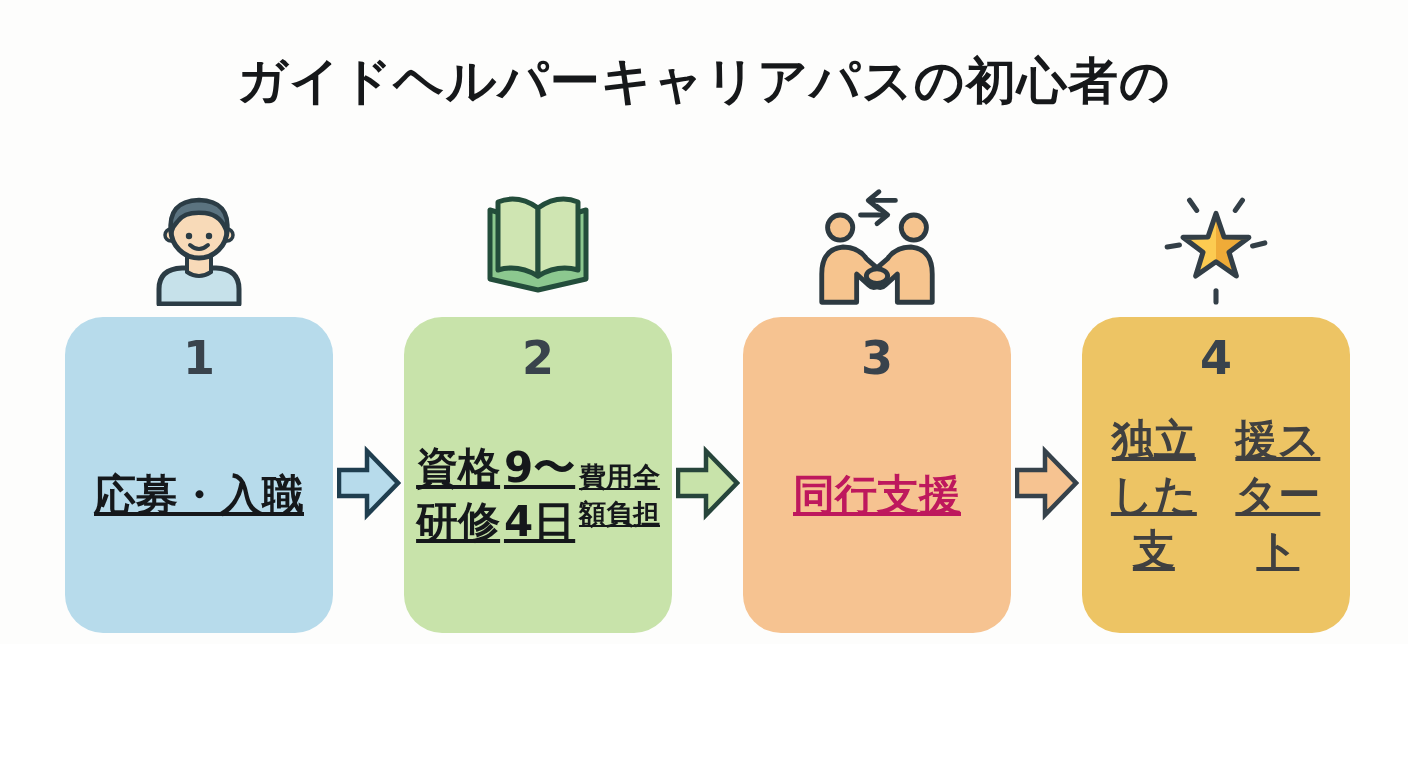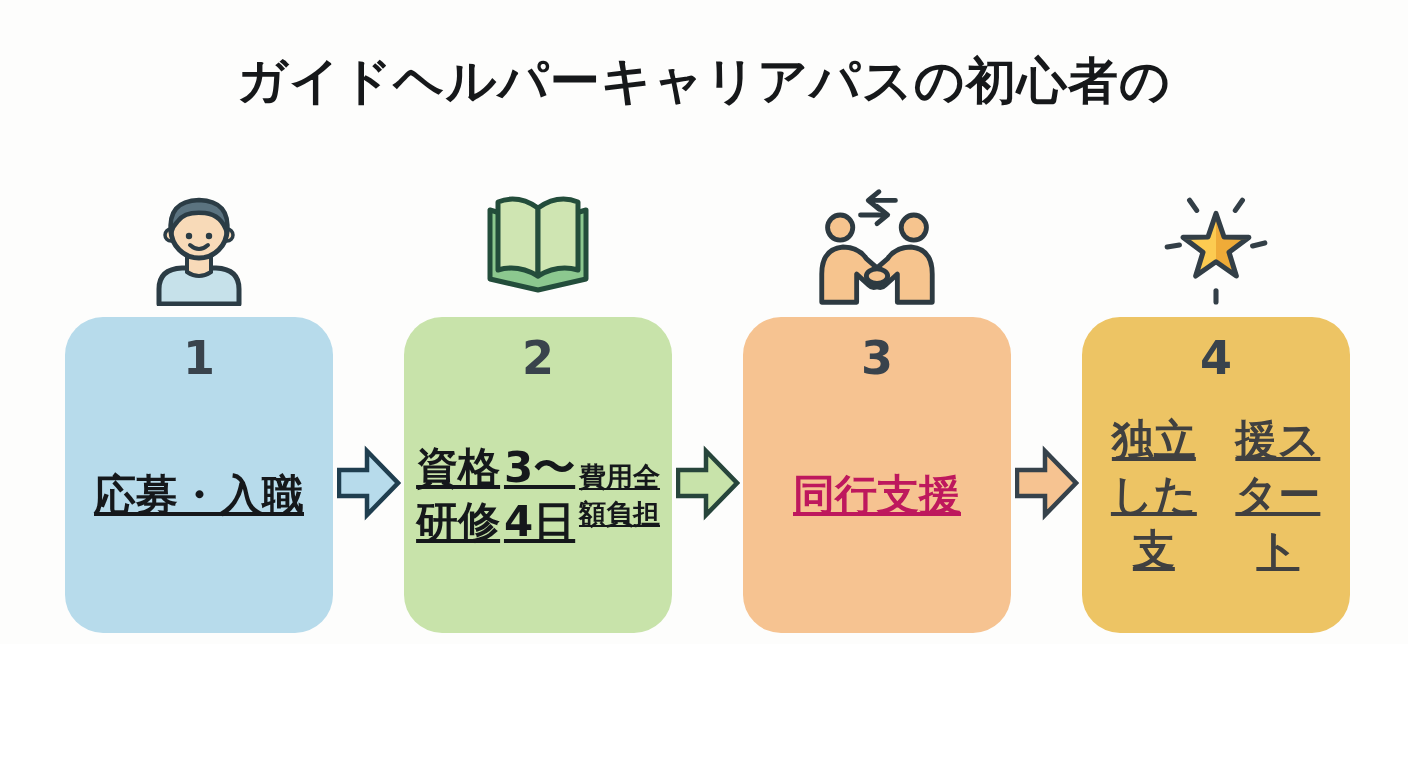--- a/index.html
+++ b/index.html
@@ -116,21 +116,21 @@
       <svg width="120" height="120" viewBox="0 0 120 120">
         <path d="M12 24 L12 93 L60 104 L108 93 L108 24 L60 38 Z" fill="#8cc88f" stroke="#234d3b" stroke-width="5" stroke-linejoin="round"></path>
         <path d="M20 16 Q40 8 60 22 L60 90 Q40 78 20 84 Z" fill="#cfe5b2" stroke="#234d3b" stroke-width="5" stroke-linejoin="round"></path>
         <path d="M100 16 Q80 8 60 22 L60 90 Q80 78 100 84 Z" fill="#cfe5b2" stroke="#234d3b" stroke-width="5" stroke-linejoin="round"></path>
       </svg>
     </div>
     <div class="box" style="background-color: rgb(200, 227, 170);">
       <div class="num" style="color: rgb(57, 67, 76);">2</div>
       <div class="label" style="color: rgb(21, 24, 27);">
         <span class="l1">資格研修</span>
-        <span class="l2">3〜4日</span>
+        <span class="l2">9〜4日</span>
         <span class="l3">費用全額負担</span>
       </div>
     </div>
   </div>
 
   <div class="step step-3">
     <div class="icon-wrap">
       <svg width="126" height="118" viewBox="0 0 130 120">
         <g fill="none" stroke="#2d3a41" stroke-width="5" stroke-linecap="round" stroke-linejoin="round">
           <path d="M84 13 L57 13 M67 4 L56 13 L67 22"></path>

